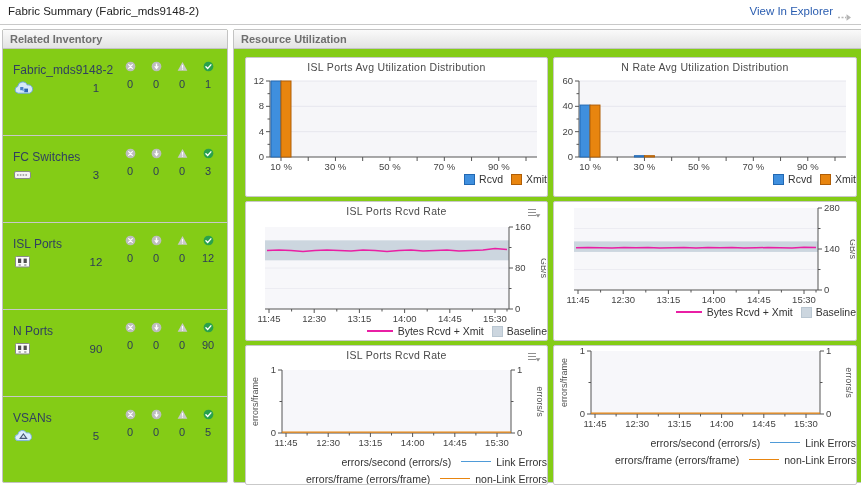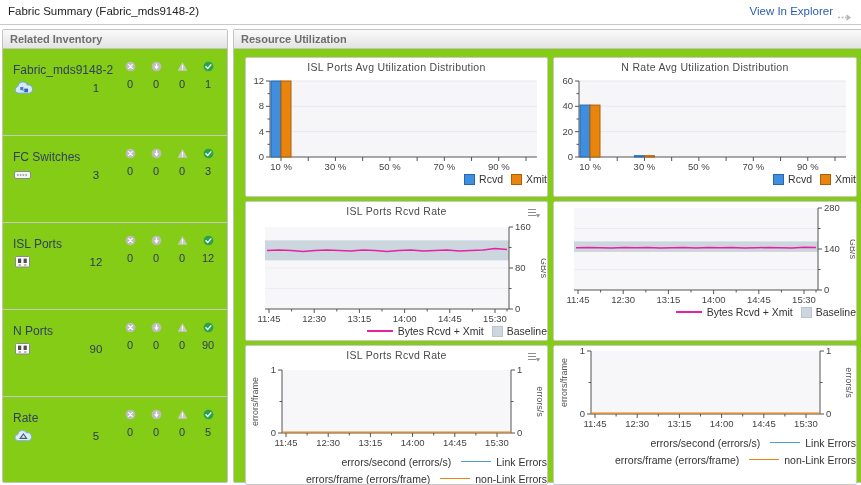--- a/index.html
+++ b/index.html
@@ -251,21 +251,21 @@
               <svg class="st-icon" viewBox="0 0 12 12">
                 <circle cx="6" cy="6" r="5.3" fill="#2aa14c"></circle>
                 <path d="M3.2 6.3l1.9 1.9 3.5-4" stroke="#fff" stroke-width="1.5" fill="none" stroke-linecap="round"></path>
               </svg>
             </span>
             <span class="st-num">90</span>
           </div>
         </div>
       </div>
       <div class="inv-row">
-        <div class="inv-label">Rate</div>
+        <div class="inv-label">VSANs</div>
         <span class="inv-icon"><svg width="22" height="16" viewBox="0 0 22 16">
             <path d="M5.2 12.6a3 3 0 01-.4-6A4.6 4.6 0 0113.5 5a3.2 3.2 0 012 7.6z" fill="#ddeefa" stroke="#7fb2e0"></path>
             <path d="M7.2 10.4L10.4 6l3.2 4.4z" fill="none" stroke="#4a5a78" stroke-width="1.1"></path>
           </svg></span>
         <div class="inv-count">5</div>
         <div class="inv-statuses">
           <div class="st-col">
             <span>
               <svg class="st-icon" viewBox="0 0 12 12">
                 <circle cx="6" cy="6" r="5.3" fill="#bdbdbd"></circle>

